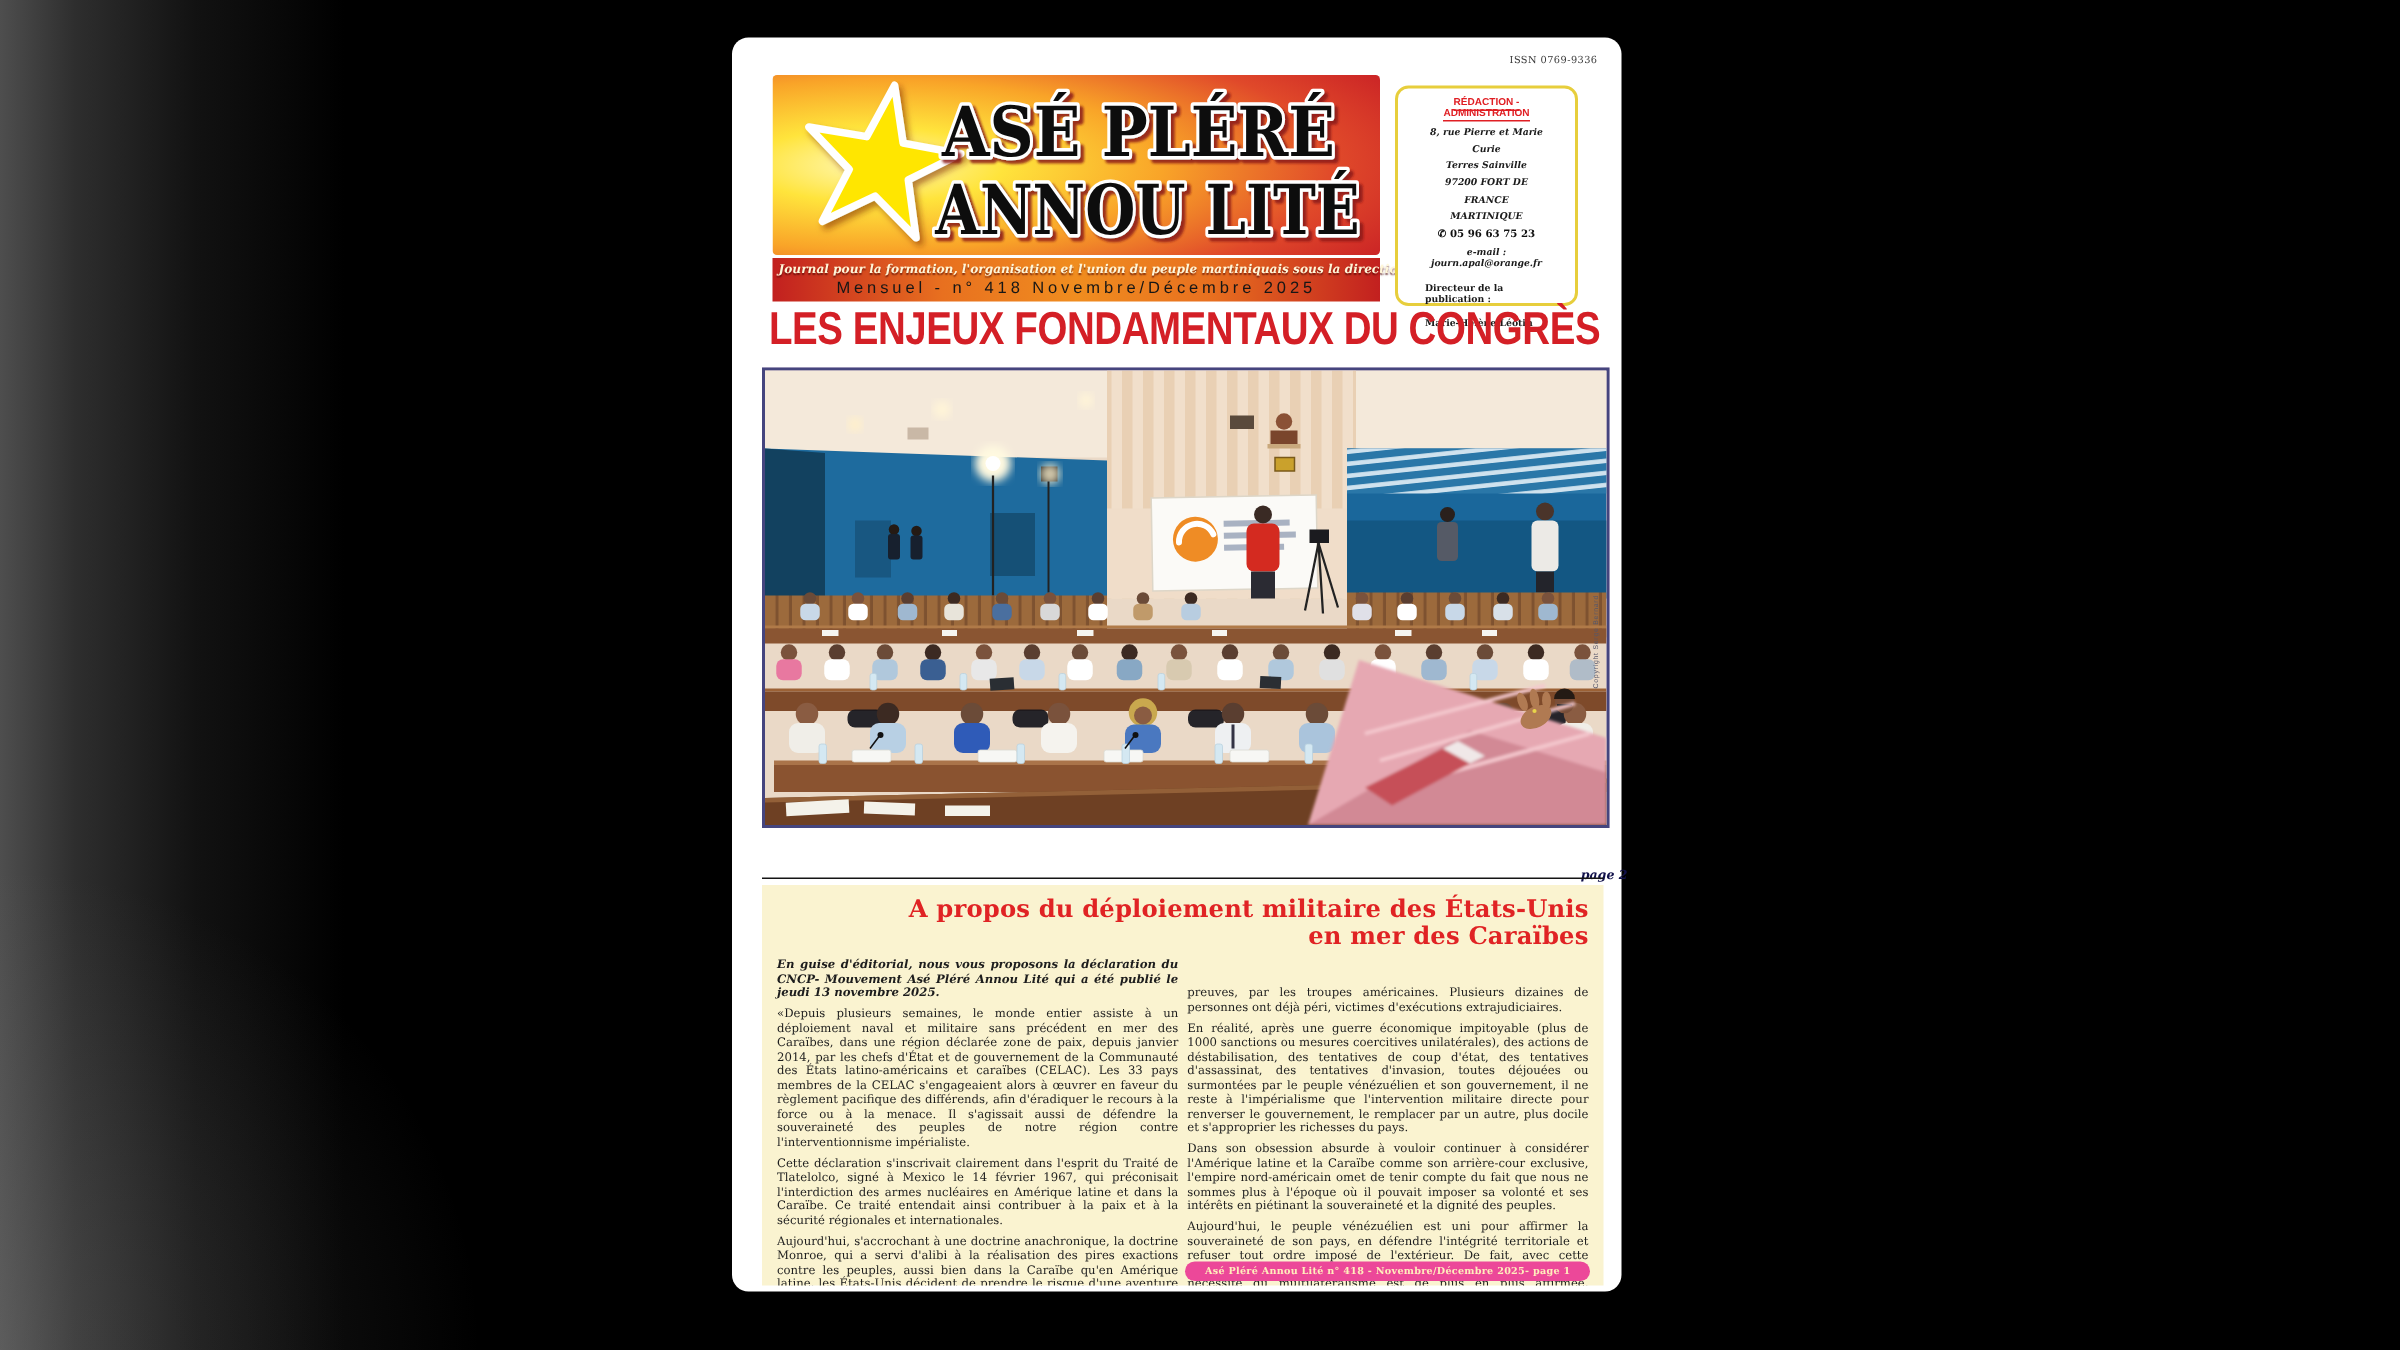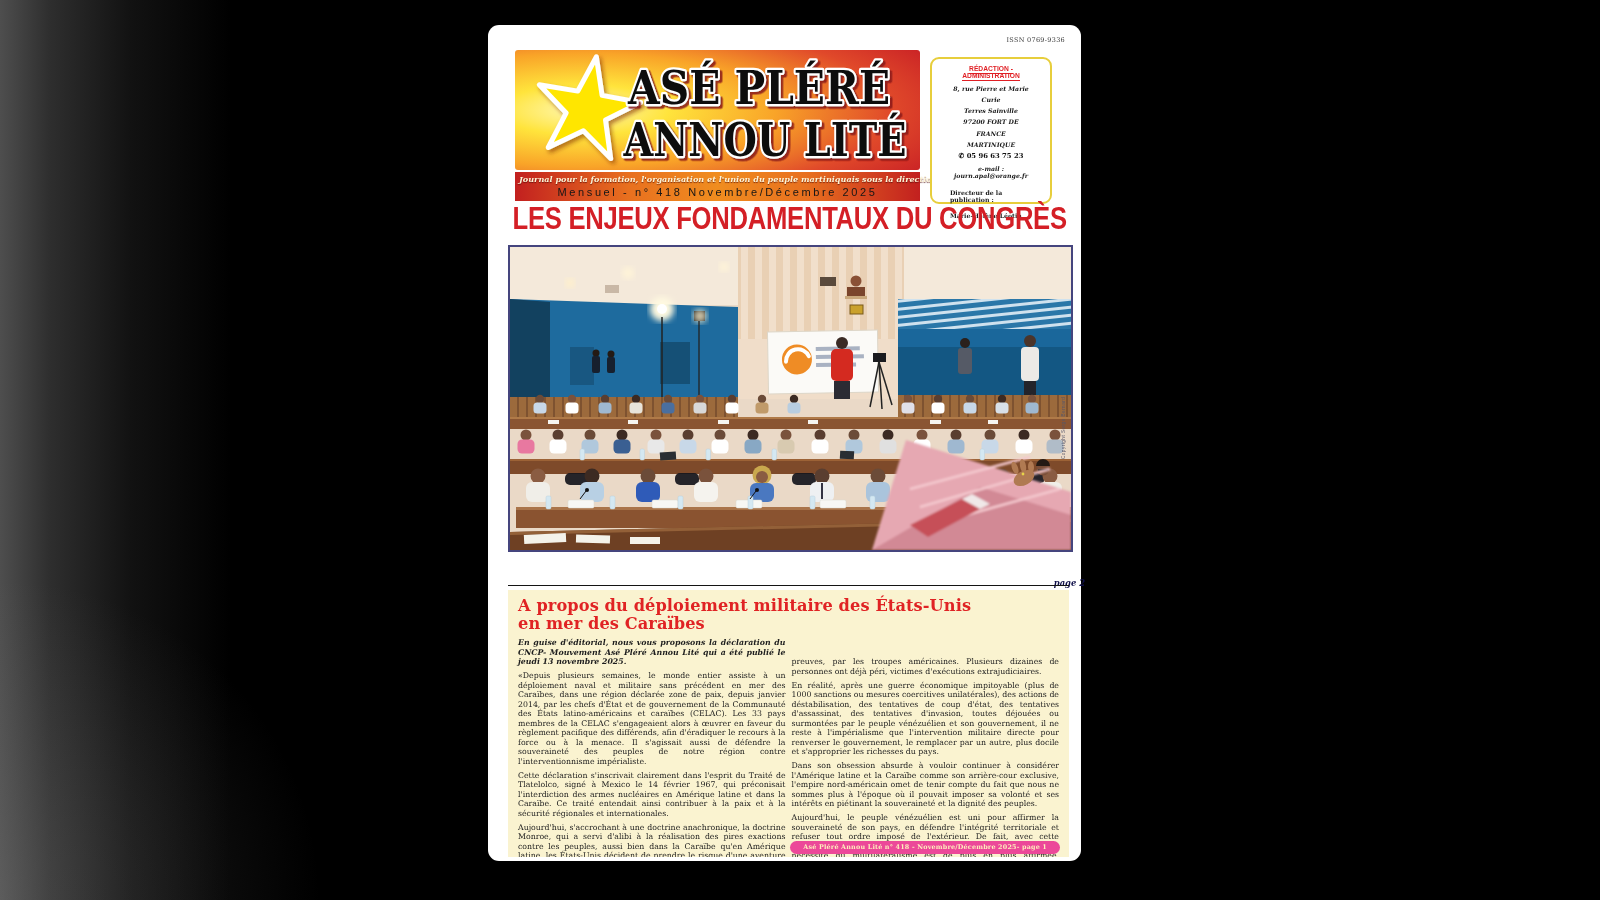--- a/index.html
+++ b/index.html
@@ -44,21 +44,21 @@
 
   .caption{position:absolute;left:20px;top:530px;width:561px;font-size:8.4px;font-weight:bold;
     font-style:italic;color:#10104a;text-align:center;line-height:1.2;}
   .caption-page{position:absolute;left:36px;top:541px;width:561px;text-align:right;font-size:8.4px;
     font-weight:bold;font-style:italic;color:#10104a;margin-top:12px;}
 
   .divider{position:absolute;left:20px;top:560px;width:561px;border-top:1.7px solid #141414;}
 
   .editorial{position:absolute;left:20px;top:565px;width:561px;height:267px;background:#faf3d0;
     box-sizing:border-box;padding:7px 10px 6px;overflow:hidden;}
-  .ed-title{color:#e02324;font-weight:bold;font-size:16.2px;line-height:1.12;text-align:left;
+  .ed-title{color:#e02324;font-weight:bold;font-size:16.2px;line-height:1.12;text-align:right;
     font-family:"DejaVu Serif",serif;letter-spacing:.1px;}
   .ed-cols{display:flex;gap:6px;margin-top:5px;align-items:flex-end;}
   .ed-col{flex:1;font-size:7.8px;line-height:1.22;color:#1d1d1d;text-align:justify;}
   .ed-col p{margin:0 0 4.5px;}
   .ed-intro{font-weight:bold;font-style:italic;}
 
   .footer-pill{position:absolute;right:9px;bottom:3px;background:#ec4899;border-radius:8px;
     padding:2px 13px 3px;color:#ffeebc;font-size:6.4px;font-weight:bold;letter-spacing:.2px;white-space:nowrap;}
 </style>
 </head>

